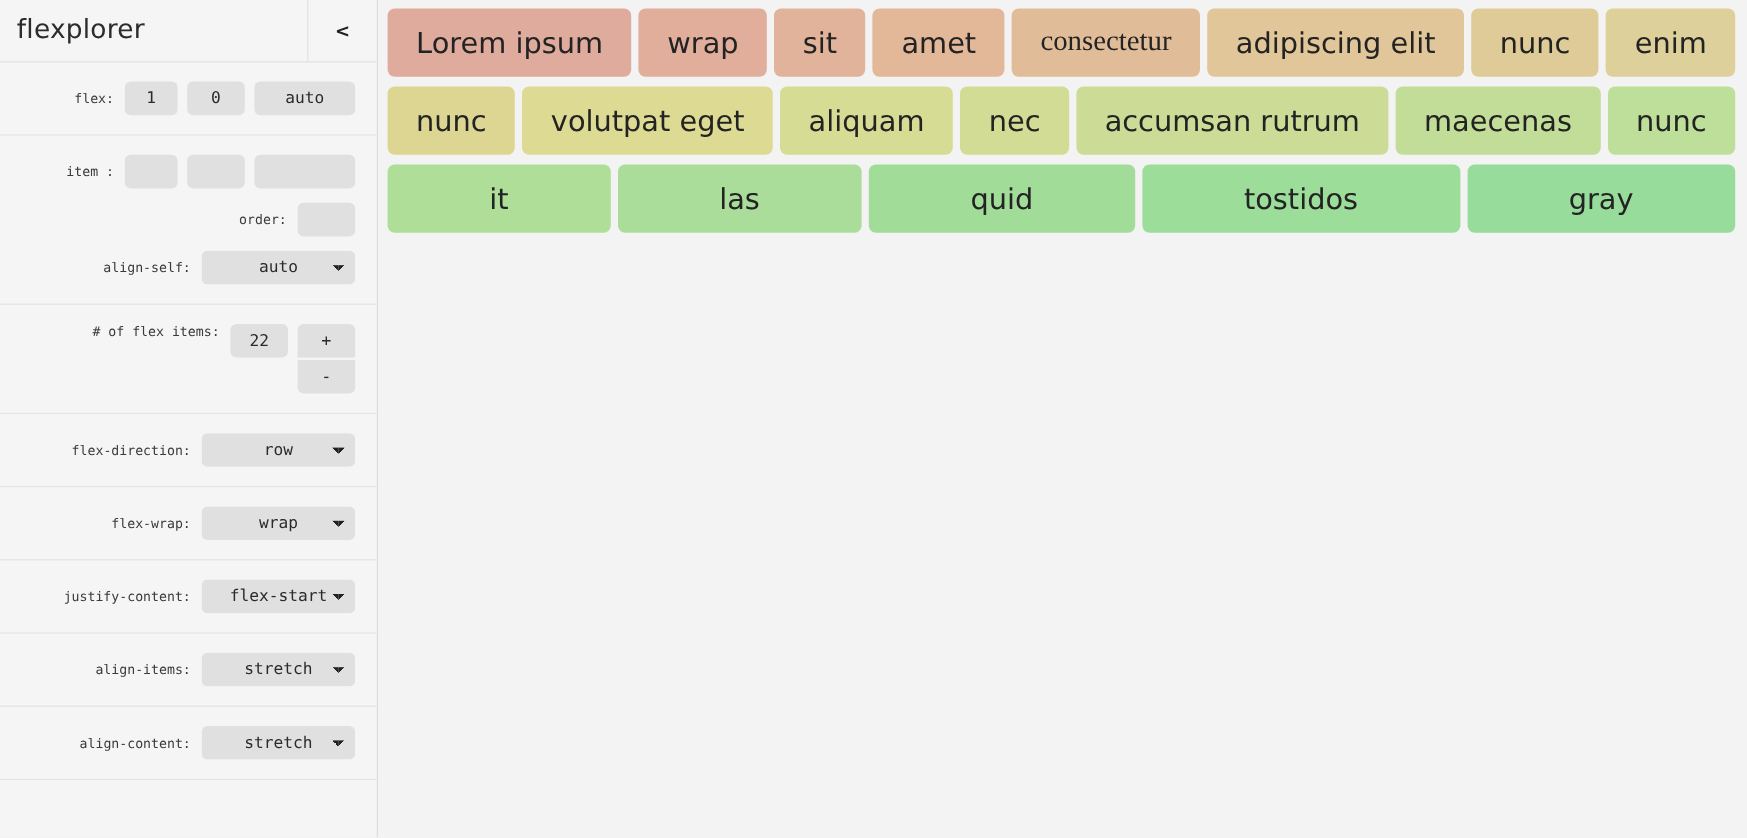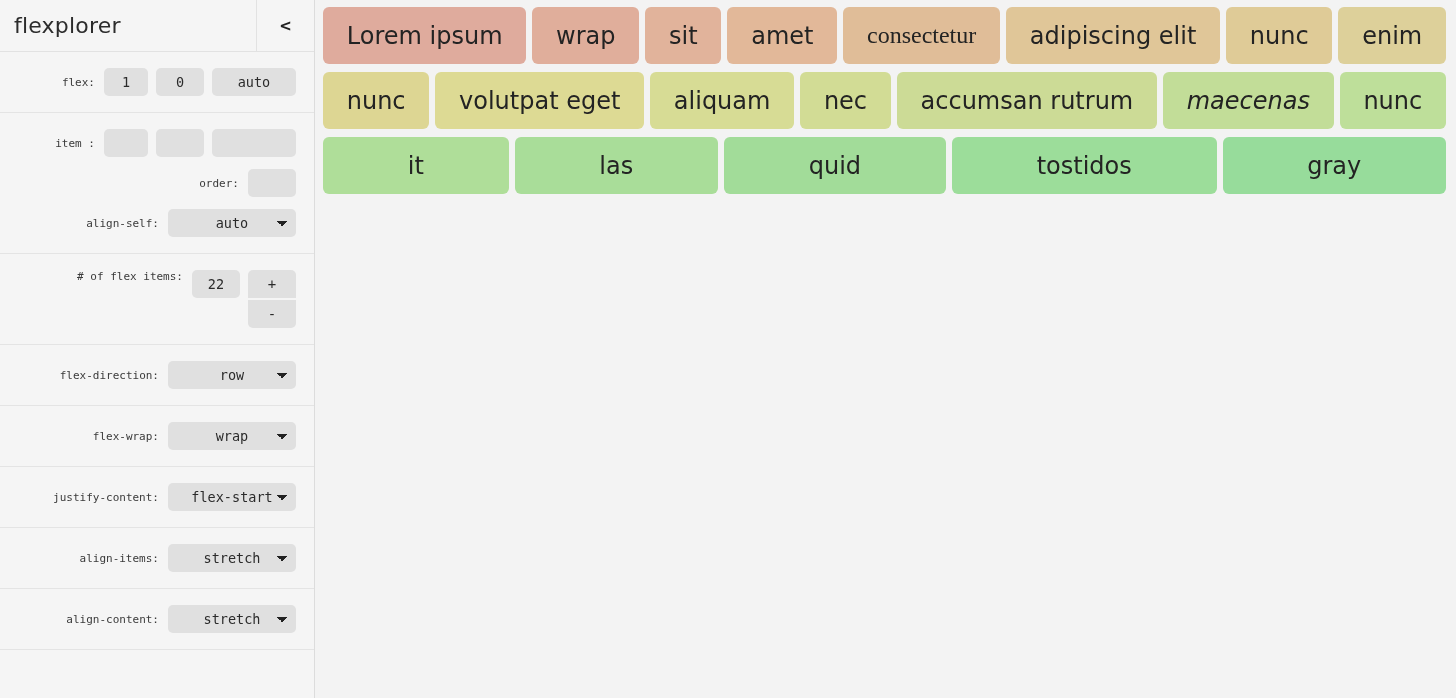--- a/index.html
+++ b/index.html
@@ -268,21 +268,21 @@
         <div class="flex-item" style="background: rgb(226, 184, 153);">amet</div>
         <div class="flex-item" style="background: rgb(224, 189, 152); font-family: Liberation Serif, serif;">consectetur</div>
         <div class="flex-item" style="background: rgb(224, 198, 152);">adipiscing elit</div>
         <div class="flex-item" style="background: rgb(223, 203, 151);">nunc</div>
         <div class="flex-item" style="background: rgb(221, 208, 154);">enim</div>
         <div class="flex-item" style="background: rgb(221, 214, 147);">nunc</div>
         <div class="flex-item" style="background: rgb(221, 218, 148);">volutpat eget</div>
         <div class="flex-item" style="background: rgb(215, 220, 149);">aliquam</div>
         <div class="flex-item" style="background: rgb(210, 220, 149);">nec</div>
         <div class="flex-item" style="background: rgb(204, 219, 150);">accumsan rutrum</div>
-        <div class="flex-item" style="background: rgb(194, 221, 152); font-style: italic;">maecenas</div>
+        <div class="flex-item" style="background: rgb(194, 221, 152);">maecenas</div>
         <div class="flex-item" style="background: rgb(190, 223, 154);">nunc</div>
         <div class="flex-item" style="background: rgb(175, 222, 153);">it</div>
         <div class="flex-item" style="background: rgb(169, 221, 153);">las</div>
         <div class="flex-item" style="background: rgb(162, 220, 153);">quid</div>
         <div class="flex-item" style="background: rgb(156, 221, 154);">tostidos</div>
         <div class="flex-item" style="background: rgb(151, 220, 155);">gray</div>
       </div>
   </main>
 
 </div>

